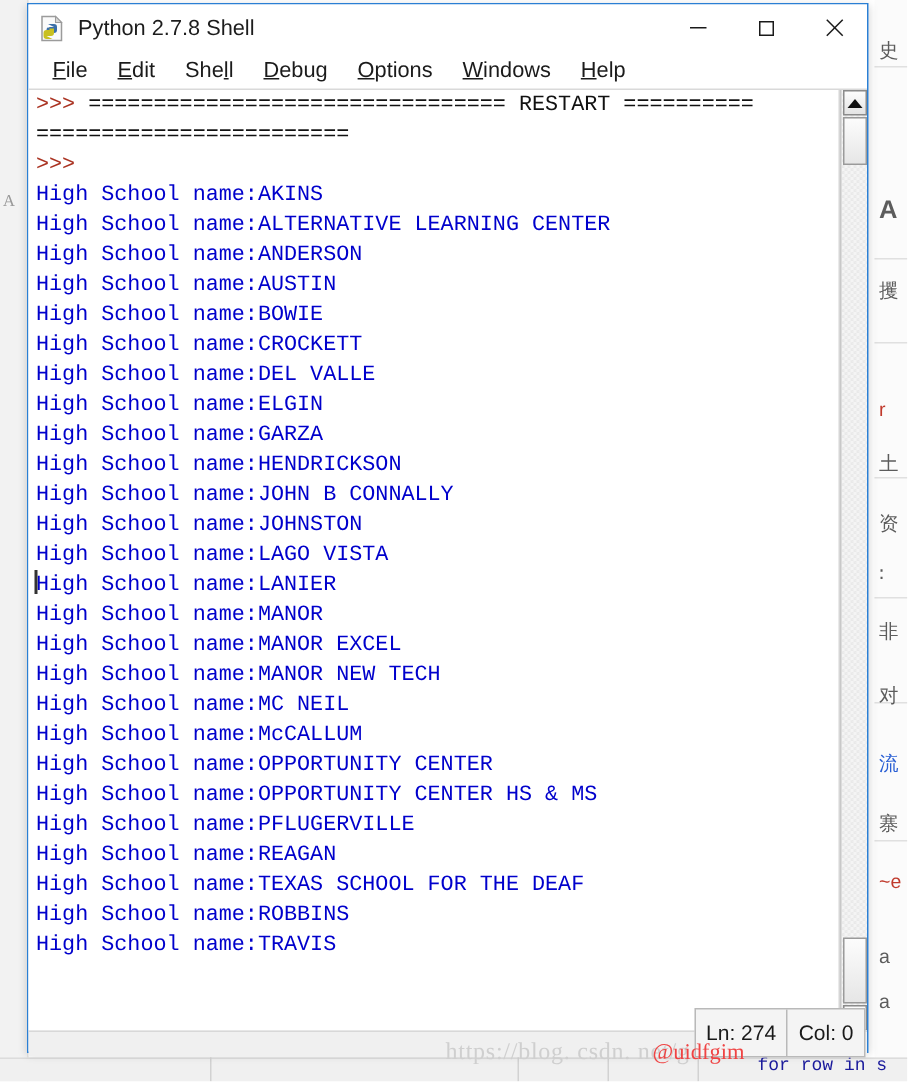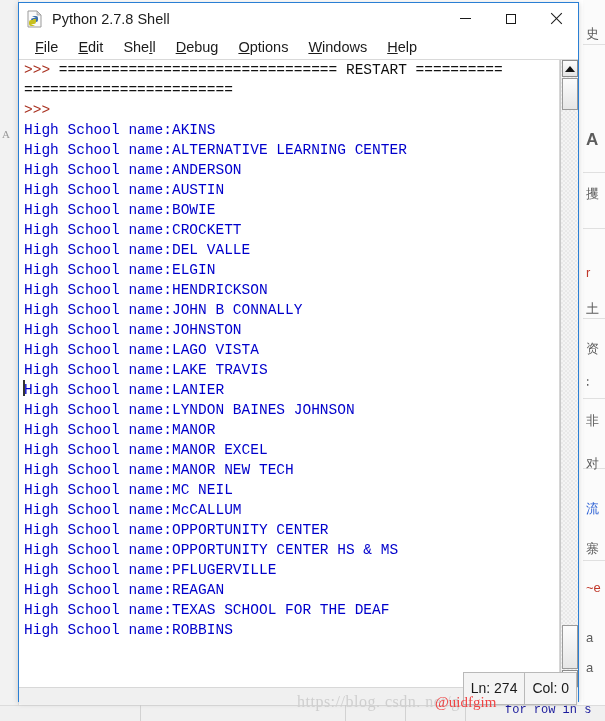--- a/index.html
+++ b/index.html
@@ -413,38 +413,38 @@
           <div class="code-line"><span class="c-black">========================</span></div>
           <div class="code-line"><span class="c-red">&gt;&gt;&gt;</span><span class="c-black"></span></div>
           <div class="code-line"><span class="c-blue">High School name:AKINS</span></div>
           <div class="code-line"><span class="c-blue">High School name:ALTERNATIVE LEARNING CENTER</span></div>
           <div class="code-line"><span class="c-blue">High School name:ANDERSON</span></div>
           <div class="code-line"><span class="c-blue">High School name:AUSTIN</span></div>
           <div class="code-line"><span class="c-blue">High School name:BOWIE</span></div>
           <div class="code-line"><span class="c-blue">High School name:CROCKETT</span></div>
           <div class="code-line"><span class="c-blue">High School name:DEL VALLE</span></div>
           <div class="code-line"><span class="c-blue">High School name:ELGIN</span></div>
+          <div class="code-line"><span class="c-blue">High School name:GARZA</span></div>
           <div class="code-line"><span class="c-blue">High School name:HENDRICKSON</span></div>
           <div class="code-line"><span class="c-blue">High School name:JOHN B CONNALLY</span></div>
           <div class="code-line"><span class="c-blue">High School name:JOHNSTON</span></div>
           <div class="code-line"><span class="c-blue">High School name:LAGO VISTA</span></div>
-          <div class="code-line"><span class="c-blue">High School name:LAKE TRAVIS</span></div>
           <div class="code-line"><span class="caret"></span><span class="c-blue">High School name:LANIER</span></div>
-          <div class="code-line"><span class="c-blue">High School name:LYNDON BAINES JOHNSON</span></div>
           <div class="code-line"><span class="c-blue">High School name:MANOR</span></div>
           <div class="code-line"><span class="c-blue">High School name:MANOR EXCEL</span></div>
           <div class="code-line"><span class="c-blue">High School name:MANOR NEW TECH</span></div>
           <div class="code-line"><span class="c-blue">High School name:MC NEIL</span></div>
           <div class="code-line"><span class="c-blue">High School name:McCALLUM</span></div>
           <div class="code-line"><span class="c-blue">High School name:OPPORTUNITY CENTER</span></div>
           <div class="code-line"><span class="c-blue">High School name:OPPORTUNITY CENTER HS &amp; MS</span></div>
           <div class="code-line"><span class="c-blue">High School name:PFLUGERVILLE</span></div>
           <div class="code-line"><span class="c-blue">High School name:REAGAN</span></div>
           <div class="code-line"><span class="c-blue">High School name:TEXAS SCHOOL FOR THE DEAF</span></div>
           <div class="code-line"><span class="c-blue">High School name:ROBBINS</span></div>
+          <div class="code-line"><span class="c-blue">High School name:TRAVIS</span></div>
         </div>
 
       <div class="vscroll">
         <div class="vscroll-btn up">
           <span class="arrow-up"></span>
         </div>
         <div class="vscroll-thumb" style="top:18px; height:32px;"></div>
         <div class="vscroll-thumb" style="bottom:18px; height:44px;"></div>
         <div class="vscroll-btn down">
           <span class="arrow-down"></span>

